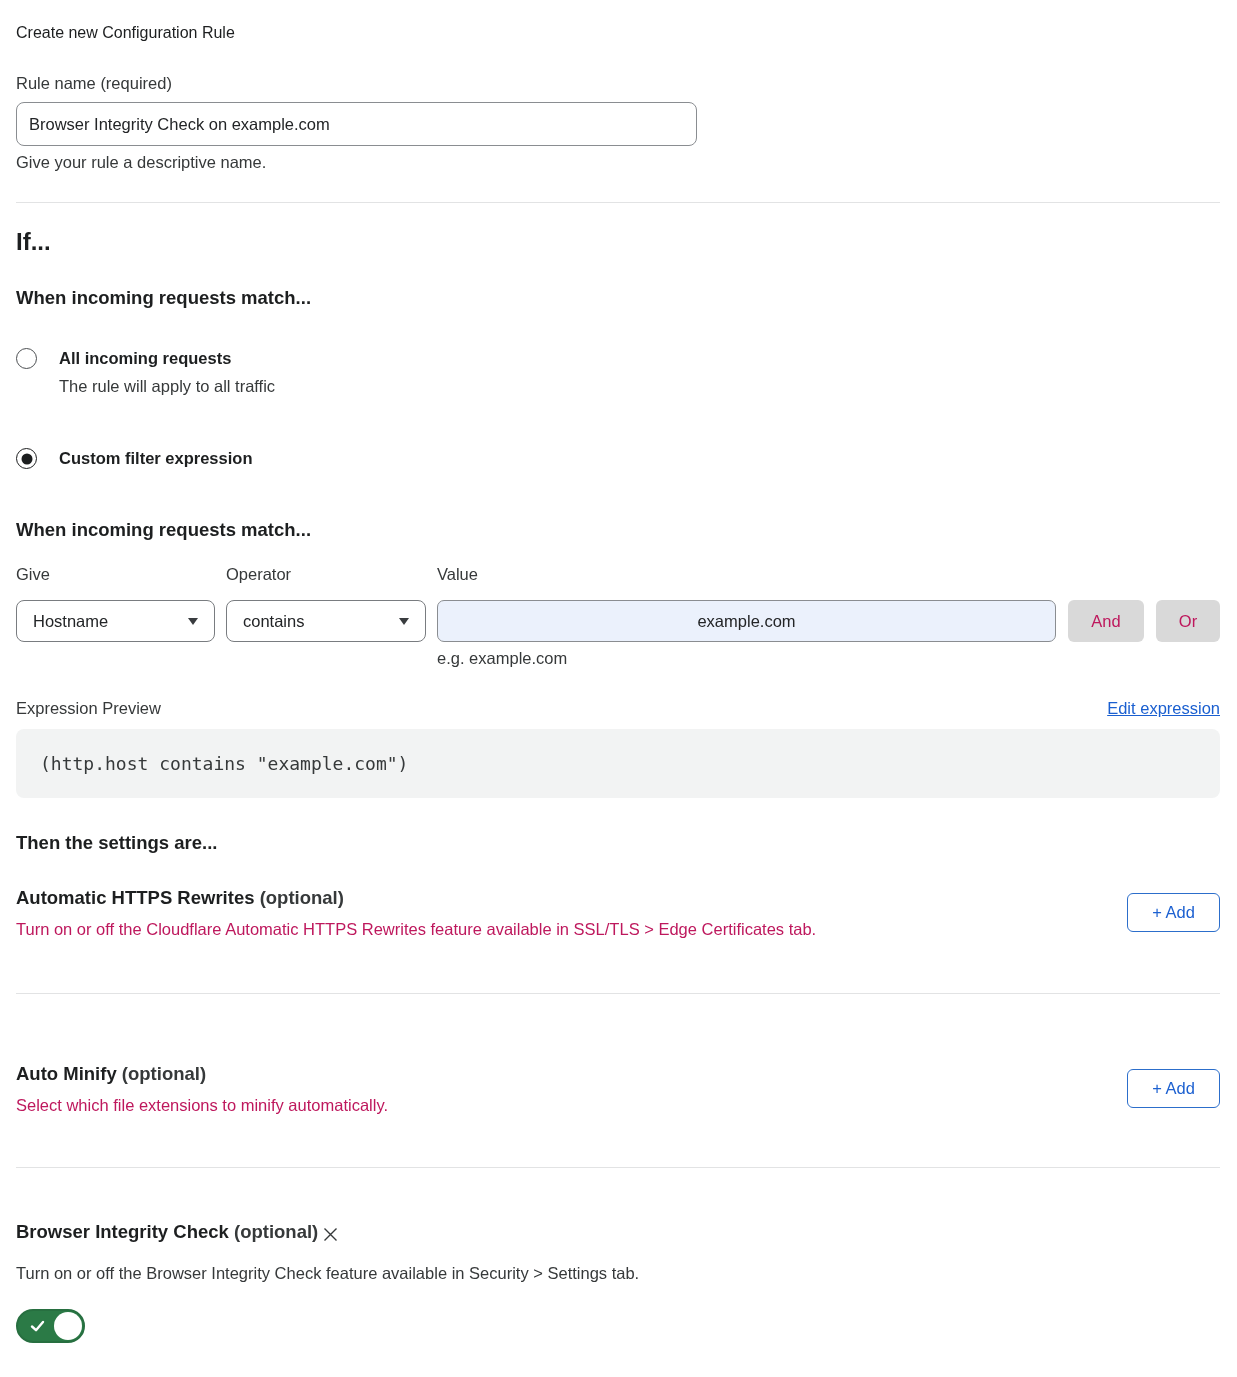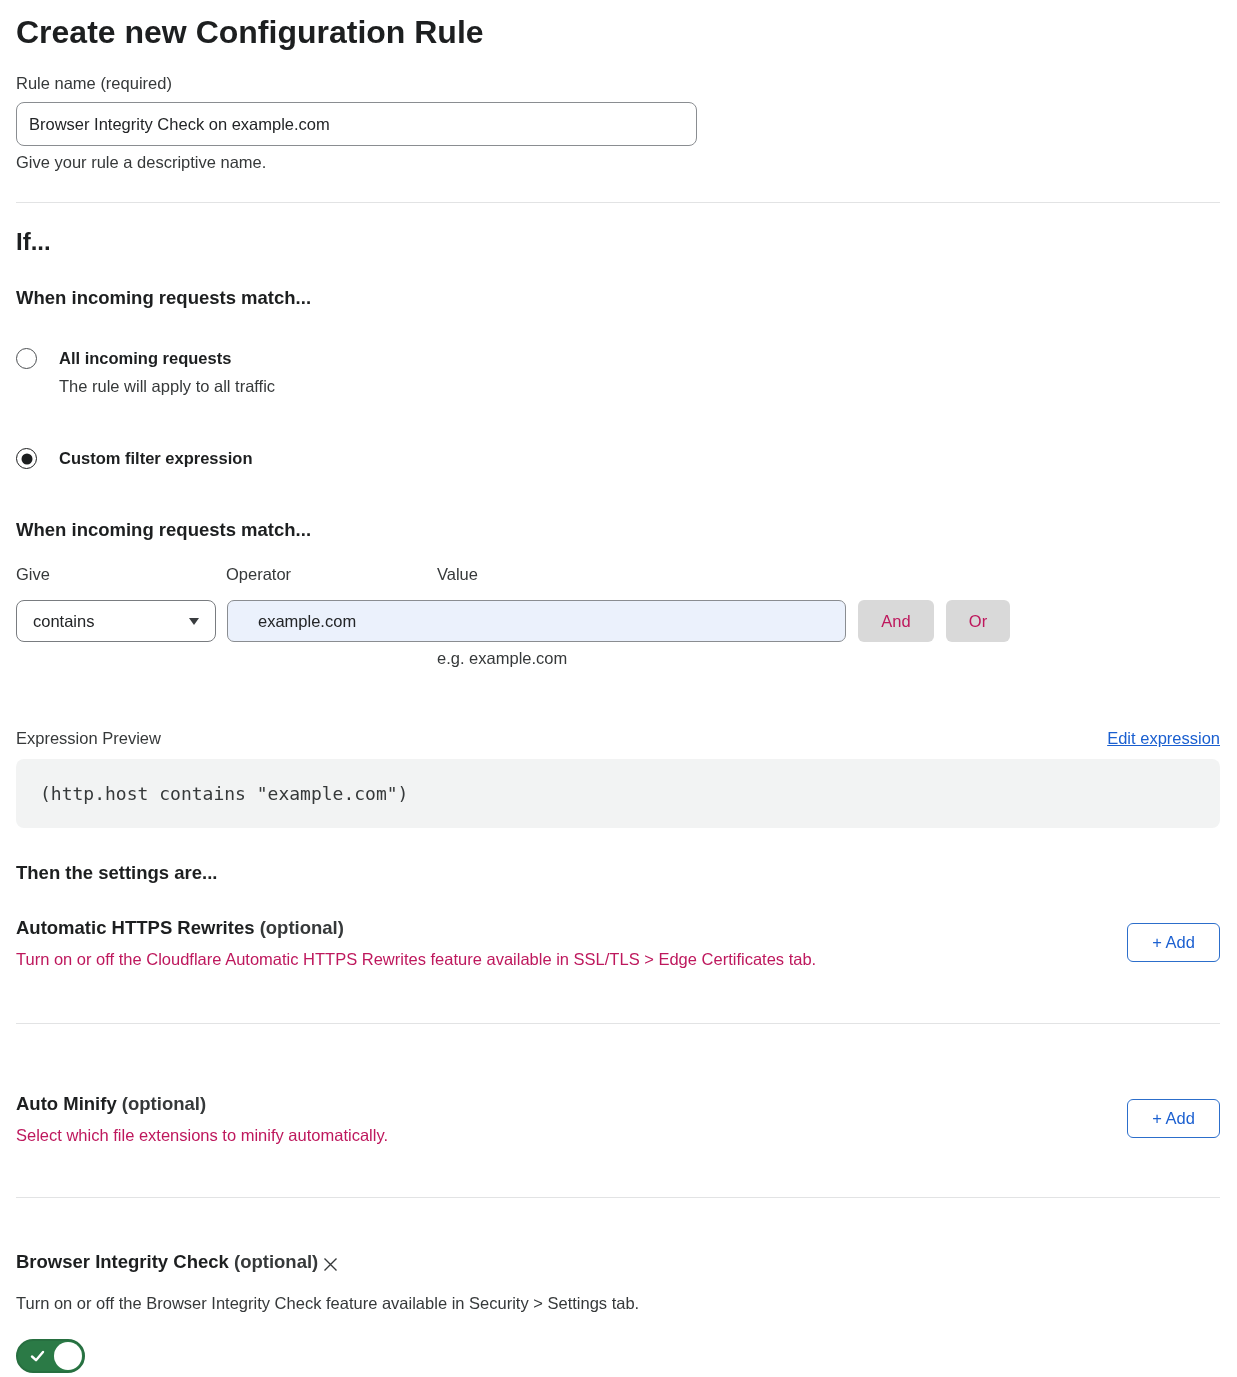--- a/index.html
+++ b/index.html
@@ -6,21 +6,21 @@
   html, body { background: #ffffff; }
   body {
     font-family: "Liberation Sans", sans-serif;
     color: #36393a;
     width: 1237px;
     min-height: 1377px;
   }
   .page { width: 1237px; padding: 18px 17px 16px 16px; }
 
   h1.page-title {
-    font-size: 32px; font-weight: 700; color: #1d1f20; line-height: 29px;
+    font-size: 16px; font-weight: 400; color: #1d1f20; line-height: 29px;
   }
 
   .field-label { font-size: 16.5px; color: #36393a; line-height: 19px; margin-top: 27px; }
 
   .rule-name-input {
     margin-top: 9px; width: 681px; height: 44px;
     border: 1px solid #8a8d91; border-radius: 8px;
     padding: 0 12px; font-size: 16.5px; color: #232527;
     font-family: "Liberation Sans", sans-serif; background: #fff;
     display: block; outline: none;
@@ -66,33 +66,33 @@
   }
   .select-field { width: 199px; margin-right: 11px; }
   .select-operator { width: 200px; margin-right: 11px; }
   .caret-down {
     width: 0; height: 0; border-left: 5.5px solid transparent;
     border-right: 5.5px solid transparent; border-top: 7px solid #393c3f;
   }
   .value-input {
     width: 619px; height: 42px; border: 1px solid #8a8d91; border-radius: 7px;
     background: #ebf1fc; padding: 0 30px; font-size: 16.5px; color: #232527;
-    font-family: "Liberation Sans", sans-serif; outline: none;
+    font-family: "Liberation Sans", sans-serif; outline: none; text-align: center;
   }
   .conj-btn {
     height: 42px; border: none; border-radius: 6px; background: #d9d9d9;
     font-size: 16.5px; color: #be185d; font-family: "Liberation Sans", sans-serif;
     cursor: pointer;
   }
   .and-btn { width: 76px; margin-left: 12px; }
   .or-btn { width: 64px; margin-left: 12px; }
 
   .value-hint { margin-top: 7px; margin-left: 421px; font-size: 16.5px; color: #36393a; line-height: 19px; }
 
-  .preview-row { margin-top: 61px; display: flex; justify-content: space-between; align-items: baseline; text-align: center; }
+  .preview-row { margin-top: 31px; display: flex; justify-content: space-between; align-items: baseline; text-align: center; }
   .preview-label { font-size: 16.5px; color: #36393a; }
   .edit-link { font-size: 16.5px; color: #1a5fd0; text-decoration: underline; cursor: pointer; }
 
   .code-block {
     margin-top: 11px; background: #f2f3f3; border-radius: 8px;
     padding: 21px 24px; font-family: "DejaVu Sans Mono", monospace;
     font-size: 18px; color: #36393a; line-height: 27px;
   }
 
   h3.sub-heading.then { margin-top: 34px; }
@@ -162,20 +162,24 @@
 
   <h3 class="sub-heading filter">When incoming requests match...</h3>
 
   <div class="filter-labels">
     <span class="col-field">Give</span>
     <span class="col-operator">Operator</span>
     <span class="col-value">Value</span>
   </div>
 
   <div class="filter-controls">
+    <div class="select-box select-field">
+      <span>Hostname</span>
+      <span class="caret-down"></span>
+    </div>
     <div class="select-box select-operator">
       <span>contains</span>
       <span class="caret-down"></span>
     </div>
     <input class="value-input" type="text" value="example.com" style="">
     <button class="conj-btn and-btn">And</button>
     <button class="conj-btn or-btn">Or</button>
   </div>
 
   <div class="value-hint">e.g. example.com</div>

